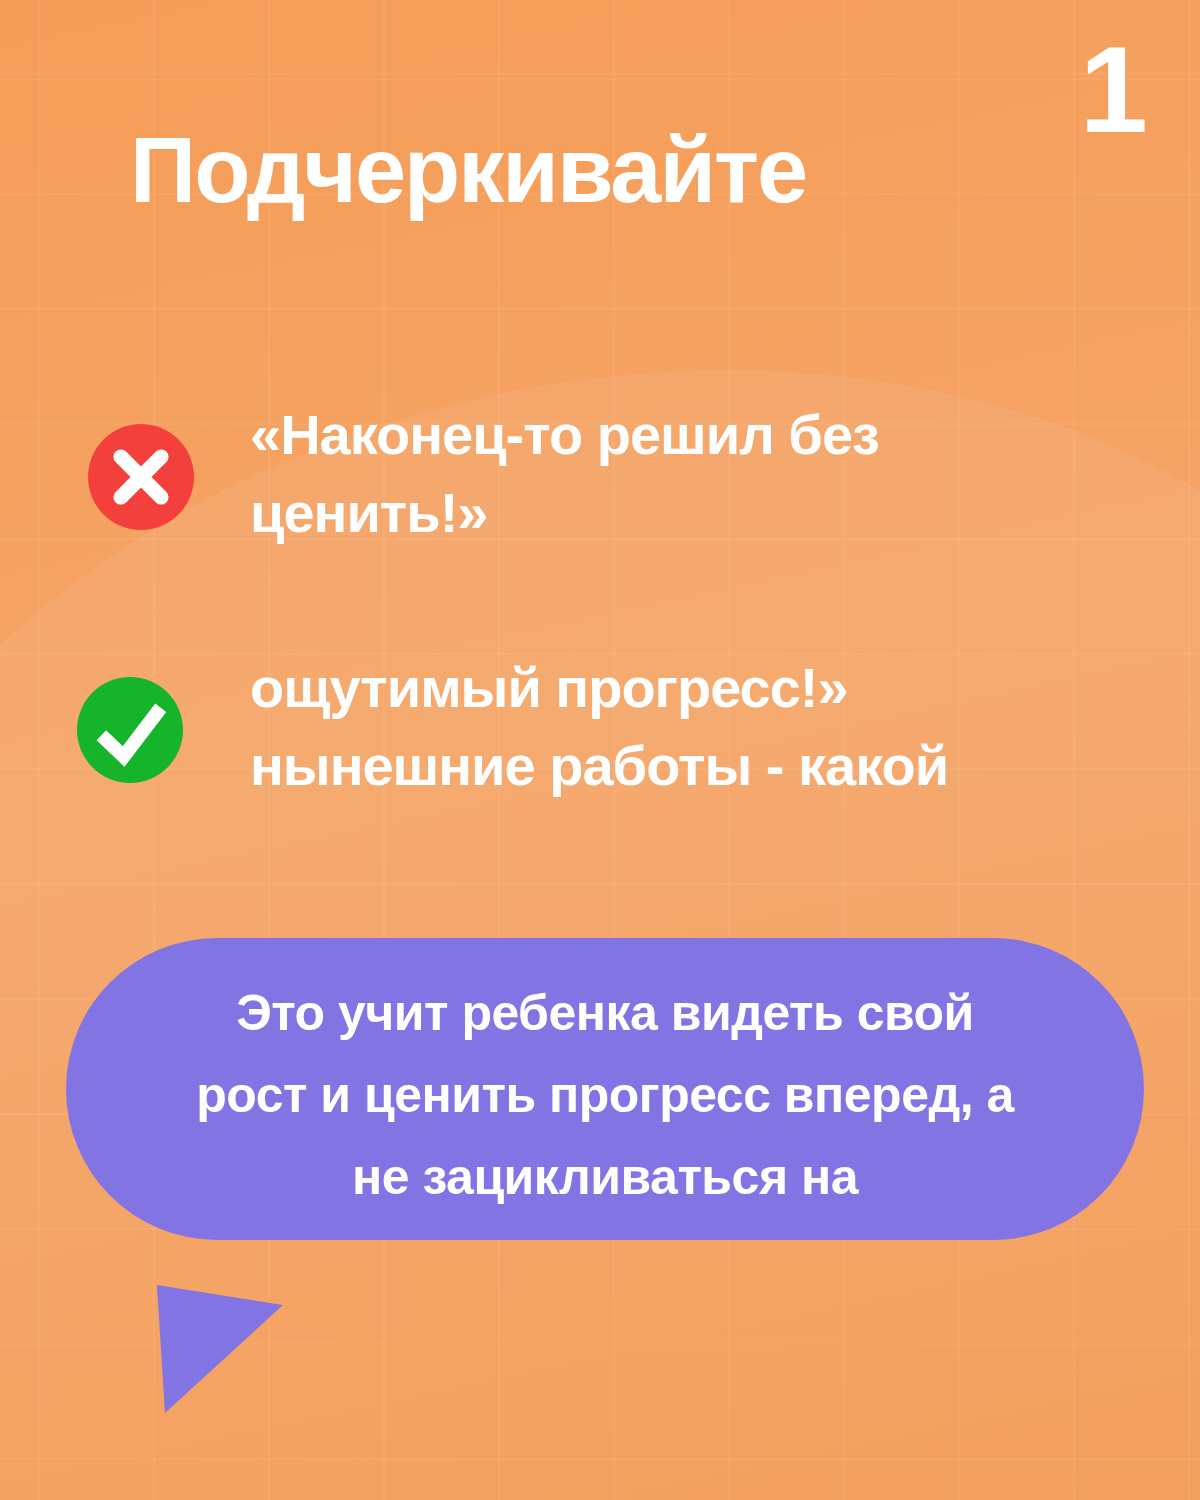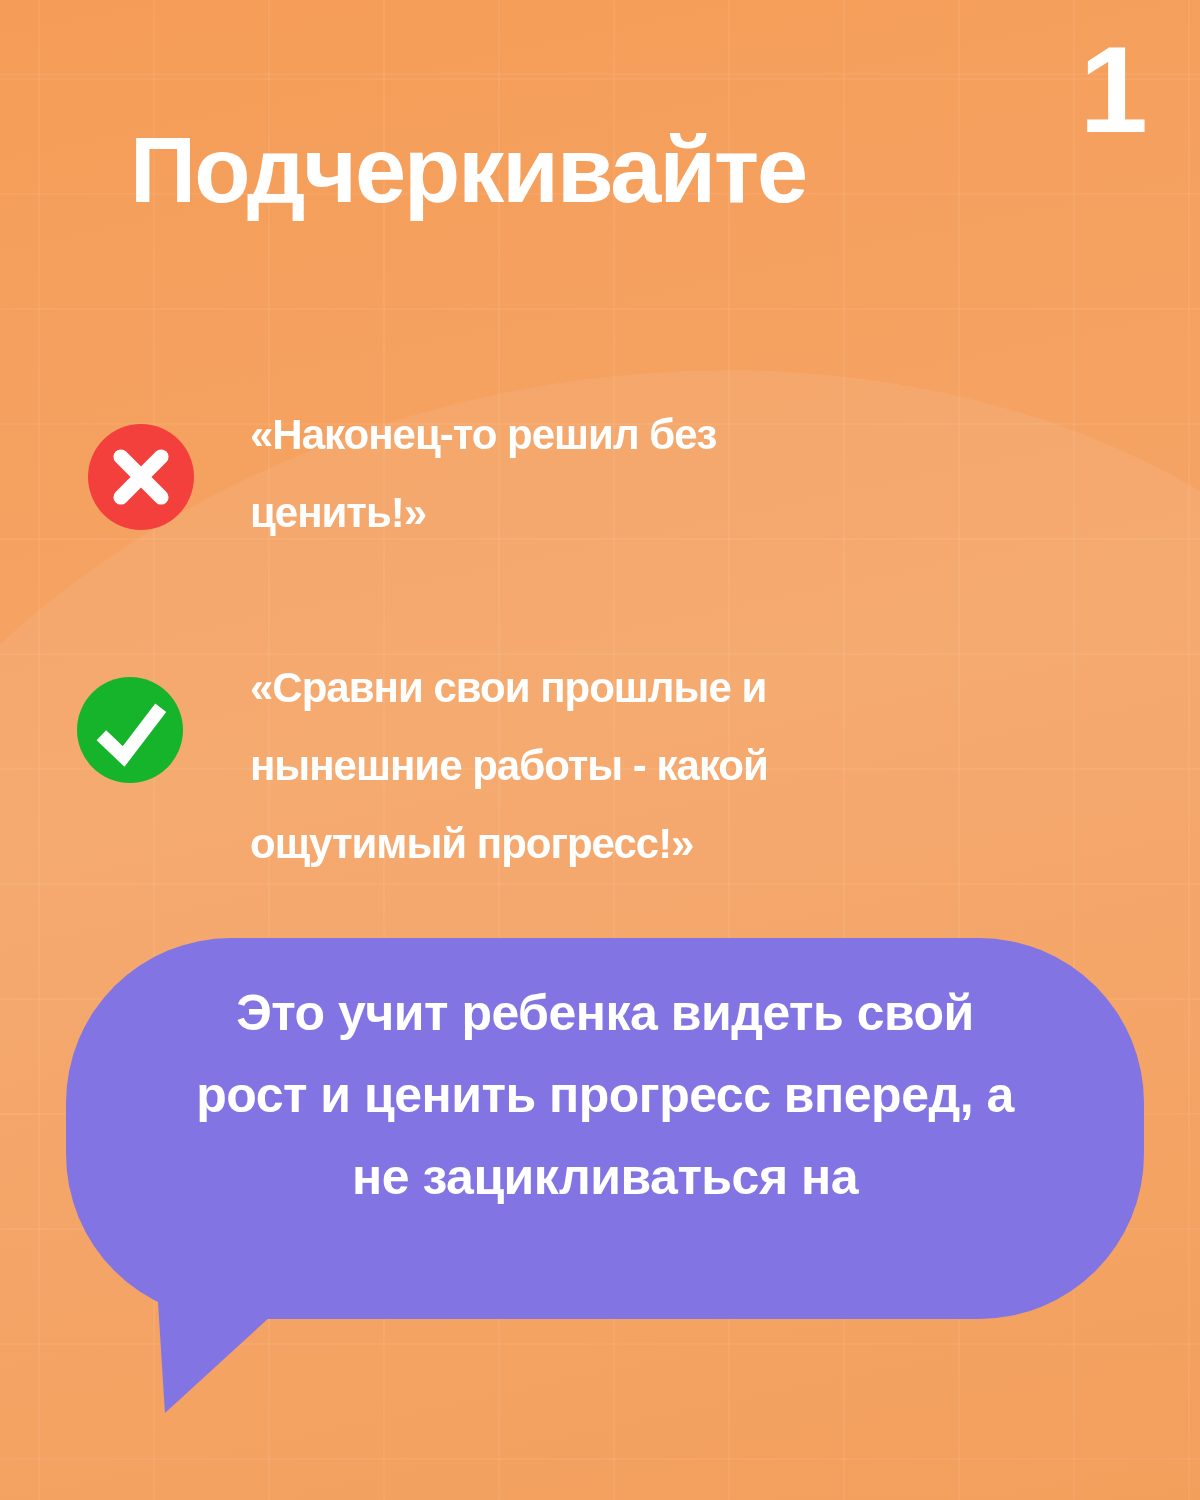--- a/index.html
+++ b/index.html
@@ -32,28 +32,28 @@
     letter-spacing:-2px;color:#ffffff;white-space:nowrap;
   }
   .title .t-line{display:block;}
   .title .accent{color:#6A5BD8;}
   .icon-badge{position:absolute;width:106px;height:106px;}
   .icon-badge svg{display:block;width:100%;height:100%;}
   .badge-cross{left:88px;top:424px;}
   .badge-check{left:77px;top:677px;}
   .quote{
     position:absolute;left:250px;
-    color:#ffffff;font-size:42px;line-height:78px;font-weight:700;
+    color:#ffffff;font-size:56px;line-height:78px;font-weight:700;
     letter-spacing:-1px;white-space:nowrap;
   }
   .quote-negative{top:396px;}
   .quote-positive{top:649px;}
   .bubble{
     position:absolute;left:66px;top:938px;
-    width:1078px;height:381px;
+    width:1078px;height:302px;
     background:#8374E4;
     border-radius:165px;
   }
   .bubble-tail{
     position:absolute;left:148px;top:1278px;
     width:140px;height:140px;
     background:#8374E4;
     clip-path:polygon(6.4% 5%, 96.4% 19.3%, 12.1% 96.4%);
   }
   .bubble-text{
@@ -88,23 +88,22 @@
     <div>ценить!»</div>
   </div>
 
   <span class="icon-badge badge-check">
     <svg viewBox="0 0 100 100" aria-hidden="true">
       <circle cx="50" cy="50" r="50" fill="#16B42A"></circle>
       <path d="M23 55 L44 75 L79 29" stroke="#ffffff" stroke-width="13" stroke-linecap="butt" stroke-linejoin="miter" fill="none"></path>
     </svg>
   </span>
   <div class="quote quote-positive">
-    <div>«Сравни свои прошлые и</div>
+    <div>ощутимый прогресс!»</div>
     <div>нынешние работы - какой</div>
-    <div>ощутимый прогресс!»</div>
   </div>
 
   <div class="bubble">
     <div class="bubble-text">
       <div>Это учит ребенка видеть свой</div>
       <div>рост и ценить прогресс вперед, а</div>
       <div>не зацикливаться на</div>
     </div>
   </div>
   <div class="bubble-tail"></div>

